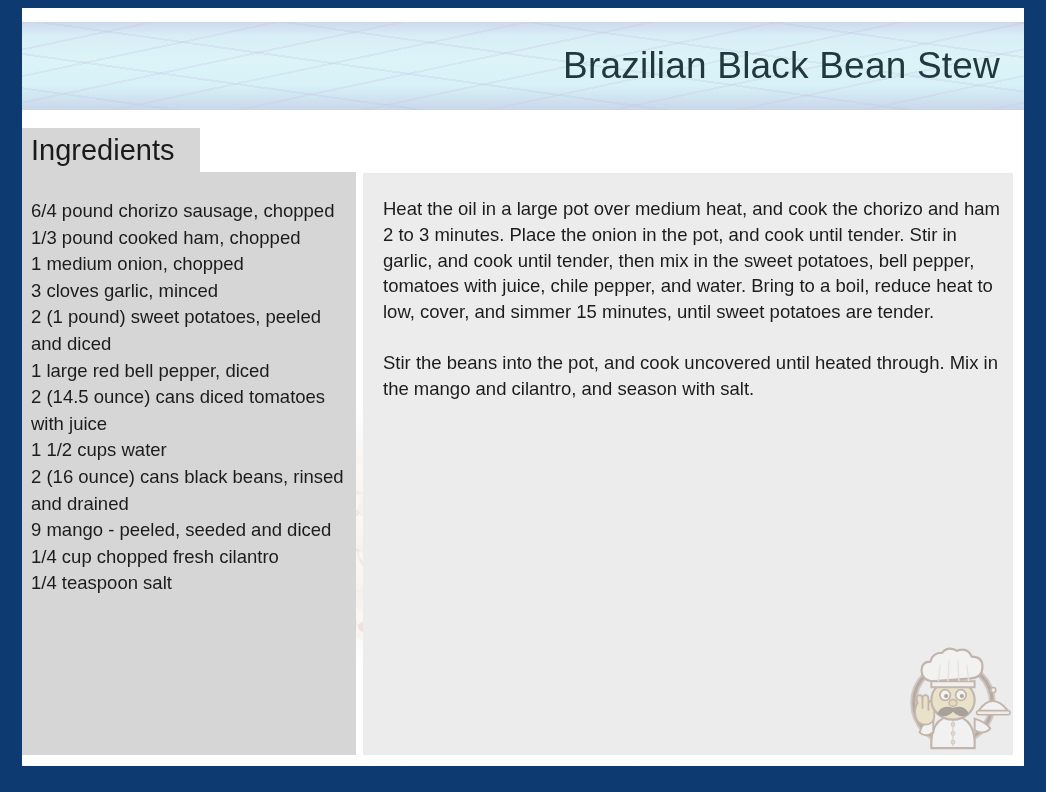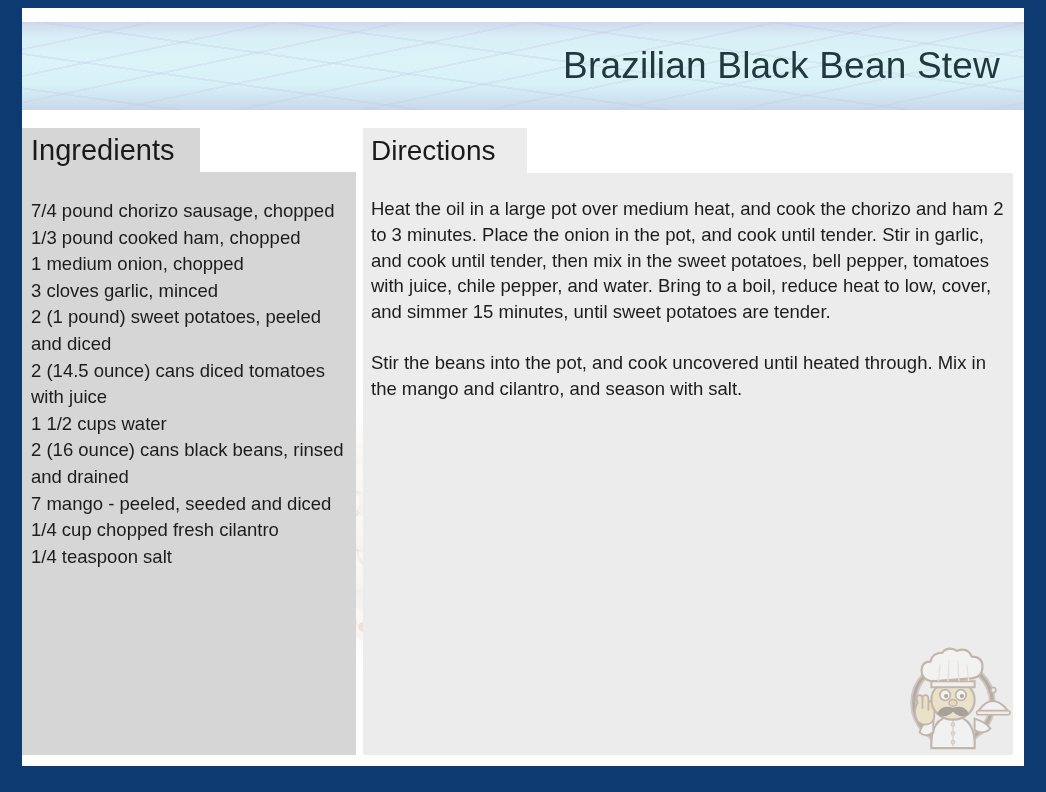--- a/index.html
+++ b/index.html
@@ -187,21 +187,21 @@
   #directions-body {
     position: absolute;
     left: 8px;
     top: 23px;
     width: 636px;
     font-size: 18.5px;
     line-height: 25.8px;
     color: #1c1c1c;
   }
   #directions-body .direction-paragraph {
-    margin: 0 0 25px 0;
+    margin: 0 0 25px 12px;
   }
   #directions-body .direction-paragraph:last-child {
     margin-bottom: 0;
   }
 
   
   #chef-logo {
     position: absolute;
     right: 12px;
     bottom: 10px;
@@ -513,37 +513,35 @@
 
     <div id="header-banner">
       <div id="recipe-title">Brazilian Black Bean Stew</div>
     </div>
 
     <div id="ingredients-tab">
       <div id="ingredients-heading">Ingredients</div>
     </div>
     <div id="ingredients-panel">
       <div id="ingredients-list">
-          <div class="ingredient-line">7/4 pound chorizo sausage, chopped</div>
+          <div class="ingredient-line">6/4 pound chorizo sausage, chopped</div>
           <div class="ingredient-line">1/3 pound cooked ham, chopped</div>
           <div class="ingredient-line">1 medium onion, chopped</div>
           <div class="ingredient-line">3 cloves garlic, minced</div>
           <div class="ingredient-line">2 (1 pound) sweet potatoes, peeled and diced</div>
+          <div class="ingredient-line">1 large red bell pepper, diced</div>
           <div class="ingredient-line">2 (14.5 ounce) cans diced tomatoes with juice</div>
           <div class="ingredient-line">1 1/2 cups water</div>
           <div class="ingredient-line">2 (16 ounce) cans black beans, rinsed and drained</div>
-          <div class="ingredient-line">7 mango - peeled, seeded and diced</div>
+          <div class="ingredient-line">9 mango - peeled, seeded and diced</div>
           <div class="ingredient-line">1/4 cup chopped fresh cilantro</div>
           <div class="ingredient-line">1/4 teaspoon salt</div>
         </div>
     </div>
 
-    <div id="directions-tab">
-      <div id="directions-heading">Directions</div>
-    </div>
     <div id="directions-panel">
       <div id="directions-body">
           <p class="direction-paragraph">Heat the oil in a large pot over medium heat, and cook the chorizo and ham 2 to 3 minutes. Place the onion in the pot, and cook until tender. Stir in garlic, and cook until tender, then mix in the sweet potatoes, bell pepper, tomatoes with juice, chile pepper, and water. Bring to a boil, reduce heat to low, cover, and simmer 15 minutes, until sweet potatoes are tender.</p>
           <p class="direction-paragraph">Stir the beans into the pot, and cook uncovered until heated through. Mix in the mango and cilantro, and season with salt.</p>
         </div>
     </div>
 
     <svg id="chef-logo" viewBox="0 0 120 120">
       <g fill="none" stroke="#7a5a46" stroke-width="3.2">
         <circle cx="60" cy="66" r="40"></circle>

